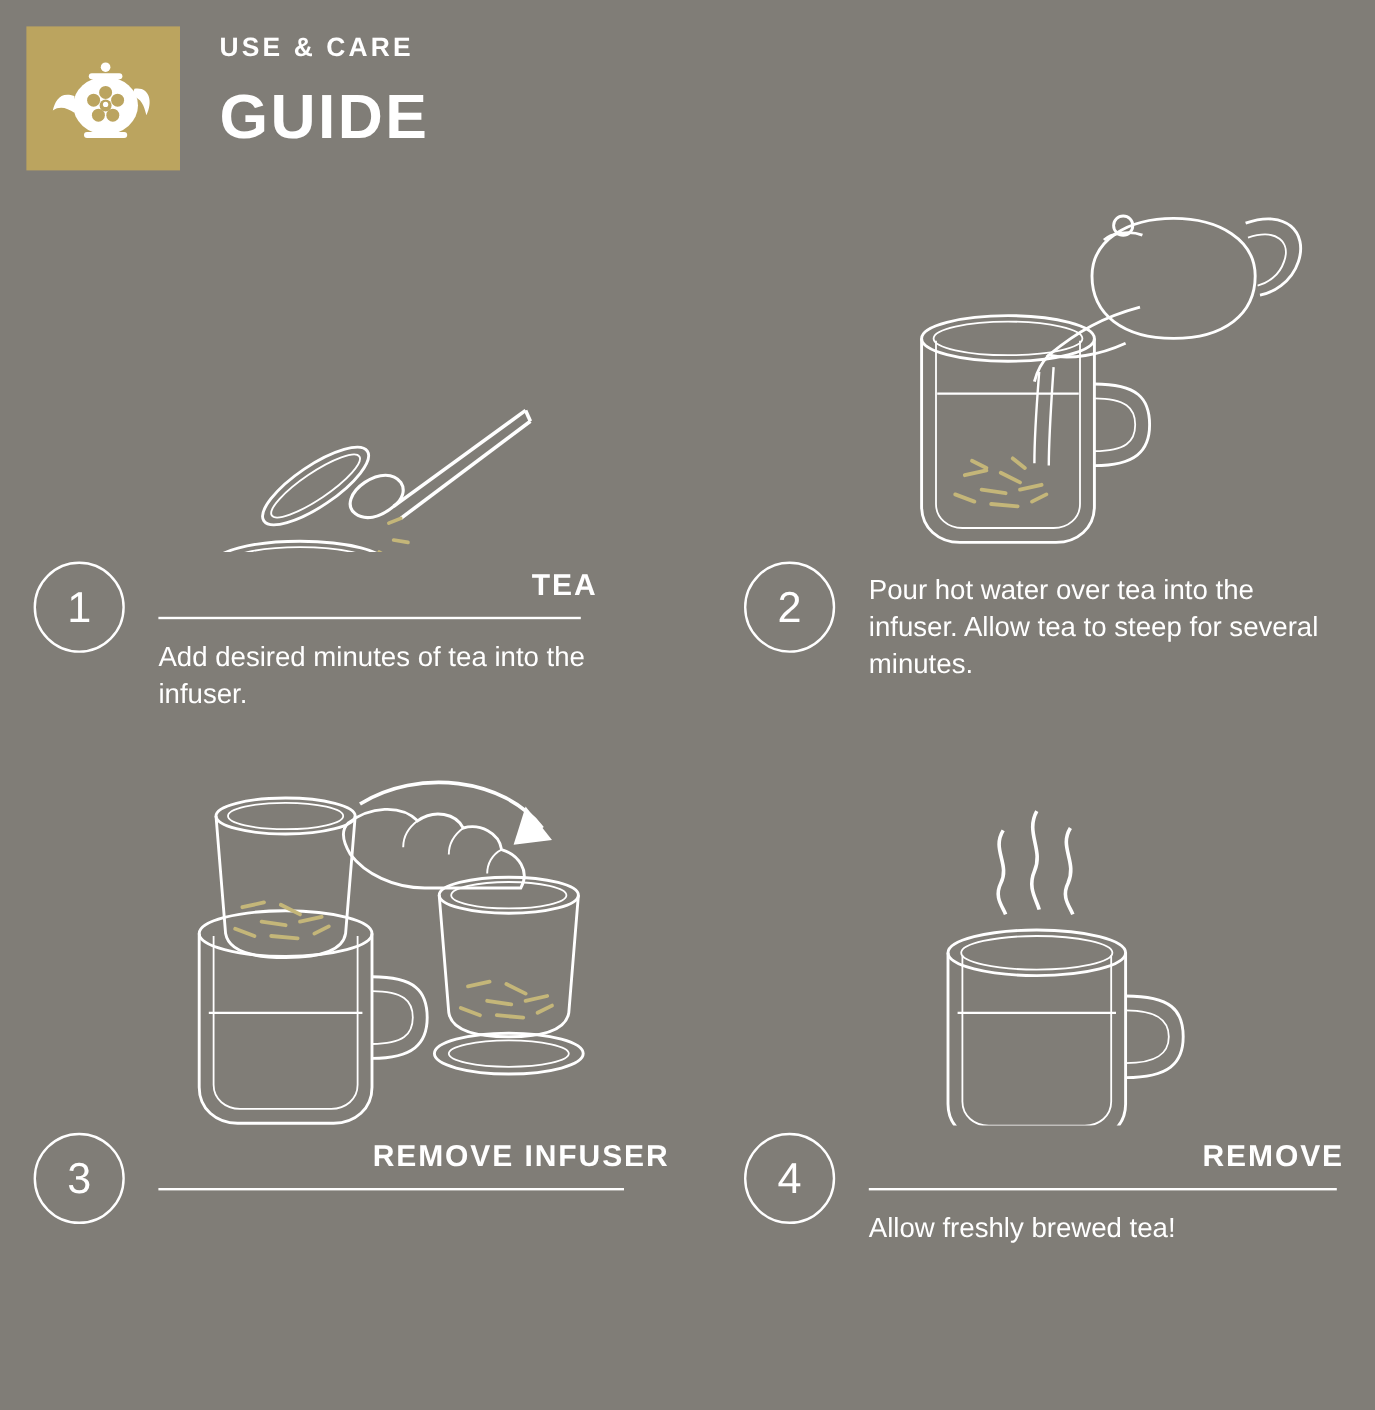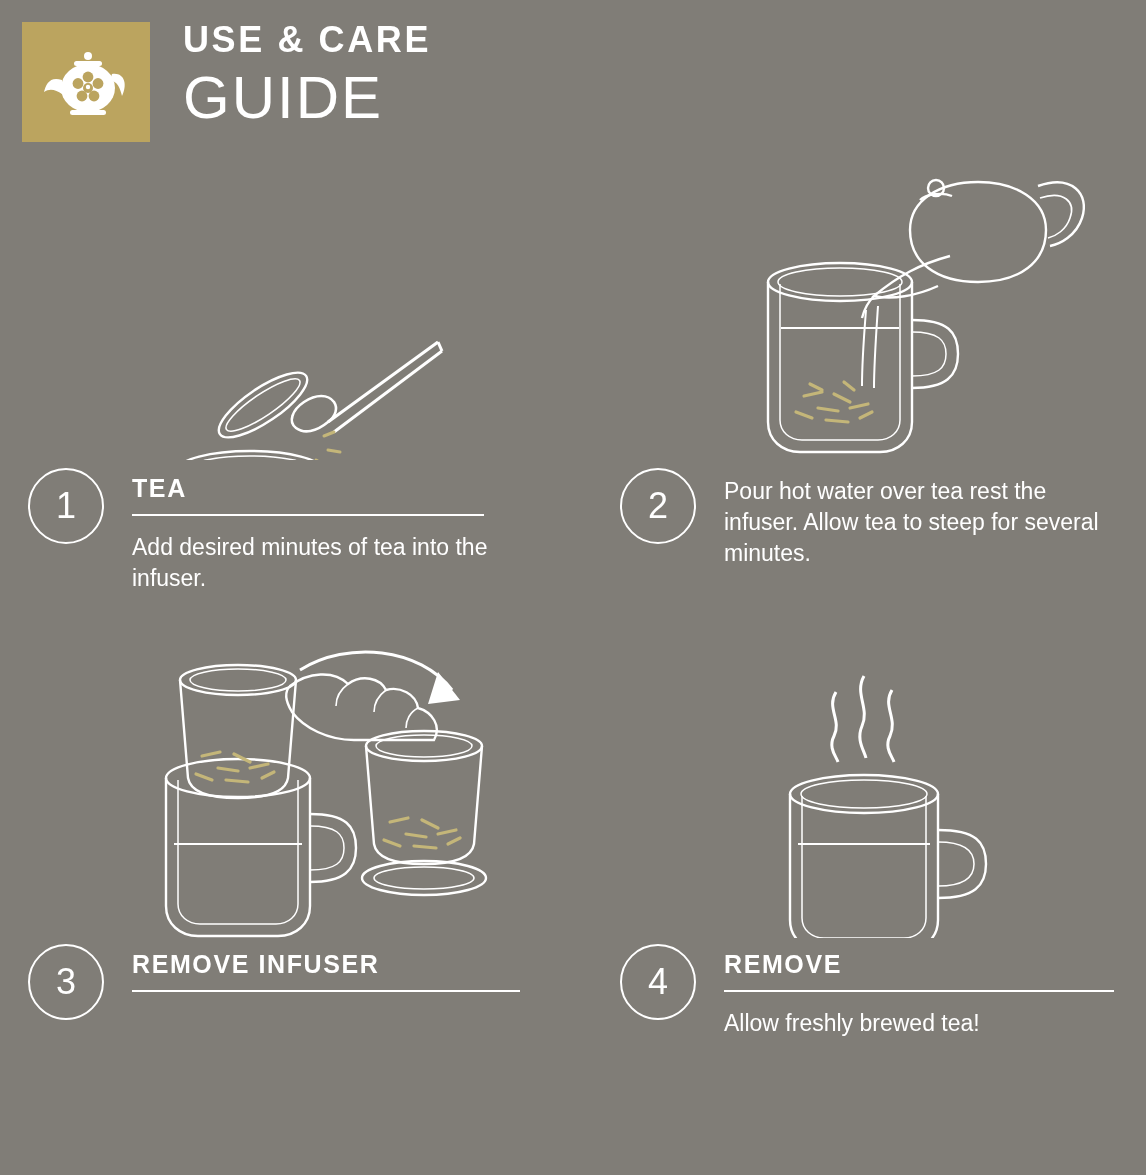--- a/index.html
+++ b/index.html
@@ -31,29 +31,29 @@
     height: 120px;
     background: #bba45f;
   }
   #logo-badge svg { display: block; margin: 14px auto 0; }
   #header-titles {
     position: absolute;
     left: 183px;
     top: 24px;
   }
   #title-small {
-    font-size: 36px;
+    font-size: 22px;
     font-weight: bold;
     letter-spacing: 2.6px;
     line-height: 32px;
     color: #ffffff;
   }
   #title-large {
-    font-size: 60px;
-    font-weight: 400;
+    font-size: 52px;
+    font-weight: 700;
     letter-spacing: 2px;
     line-height: 80px;
     color: #ffffff;
     margin-top: 2px;
   }
 
   
   .step {
     position: absolute;
   }
@@ -87,20 +87,21 @@
   .head-right {
     margin-left: 104px;
     padding-top: 6px;
   }
   .step-title {
     font-size: 25px;
     font-weight: bold;
     letter-spacing: 1.6px;
     color: #ffffff;
     line-height: 28px;
+    text-align: right;
   }
   .rule {
     height: 2px;
     background: #ffffff;
     margin-top: 12px;
   }
   .step-body {
     font-size: 23px;
     line-height: 31px;
     color: #ffffff;
@@ -265,21 +266,21 @@
           <path d="M190 224 l12 6"></path>
           <path d="M224 222 l10 8"></path>
         </g>
       </svg>
     </span>
   </div>
 
   <div class="step-head">
     <div class="num-circle">2</div>
   </div>
-  <div class="step-body">Pour hot water over tea rest the infuser. Allow tea to steep for several minutes.</div>
+  <div class="step-body">Pour hot water over tea into the infuser. Allow tea to steep for several minutes.</div>
 </div>
 
 <div class="step" id="step-3">
   <div class="illus">
     <span>
       <svg width="530" height="310" viewBox="0 0 530 310" fill="none" stroke="#ffffff" stroke-width="2.4">
 
         <path d="M272 42 C320 12 392 20 424 62" stroke-width="3"></path>
         <path d="M410 44 L432 72 L400 76 Z" fill="#ffffff" stroke="none"></path>
 

